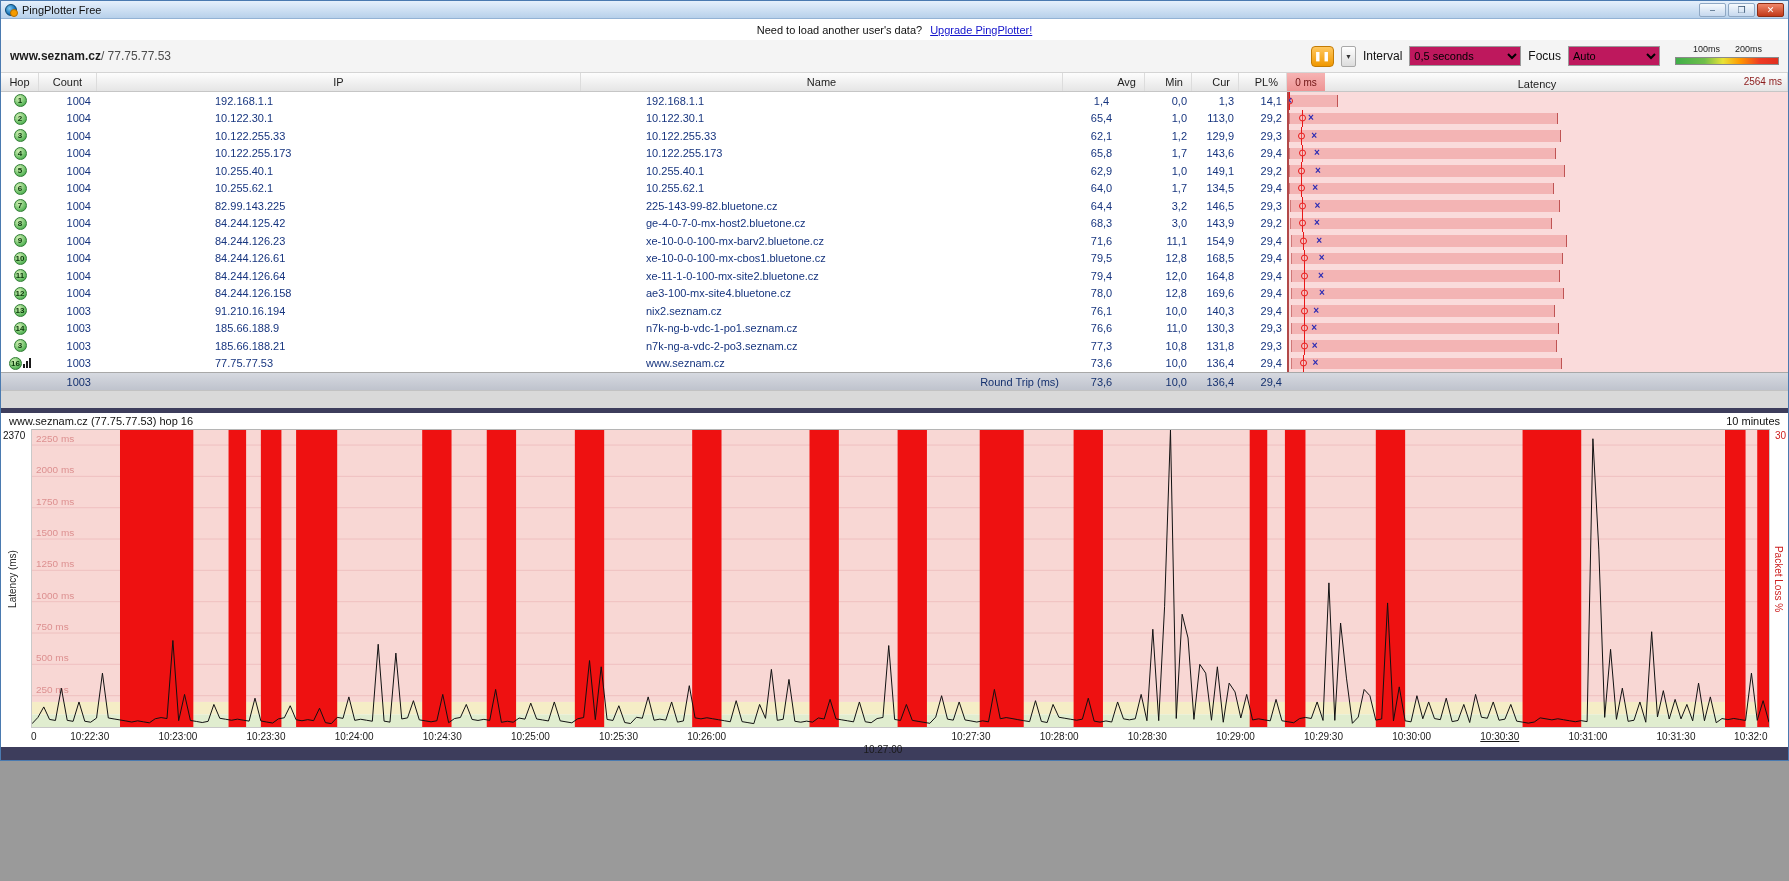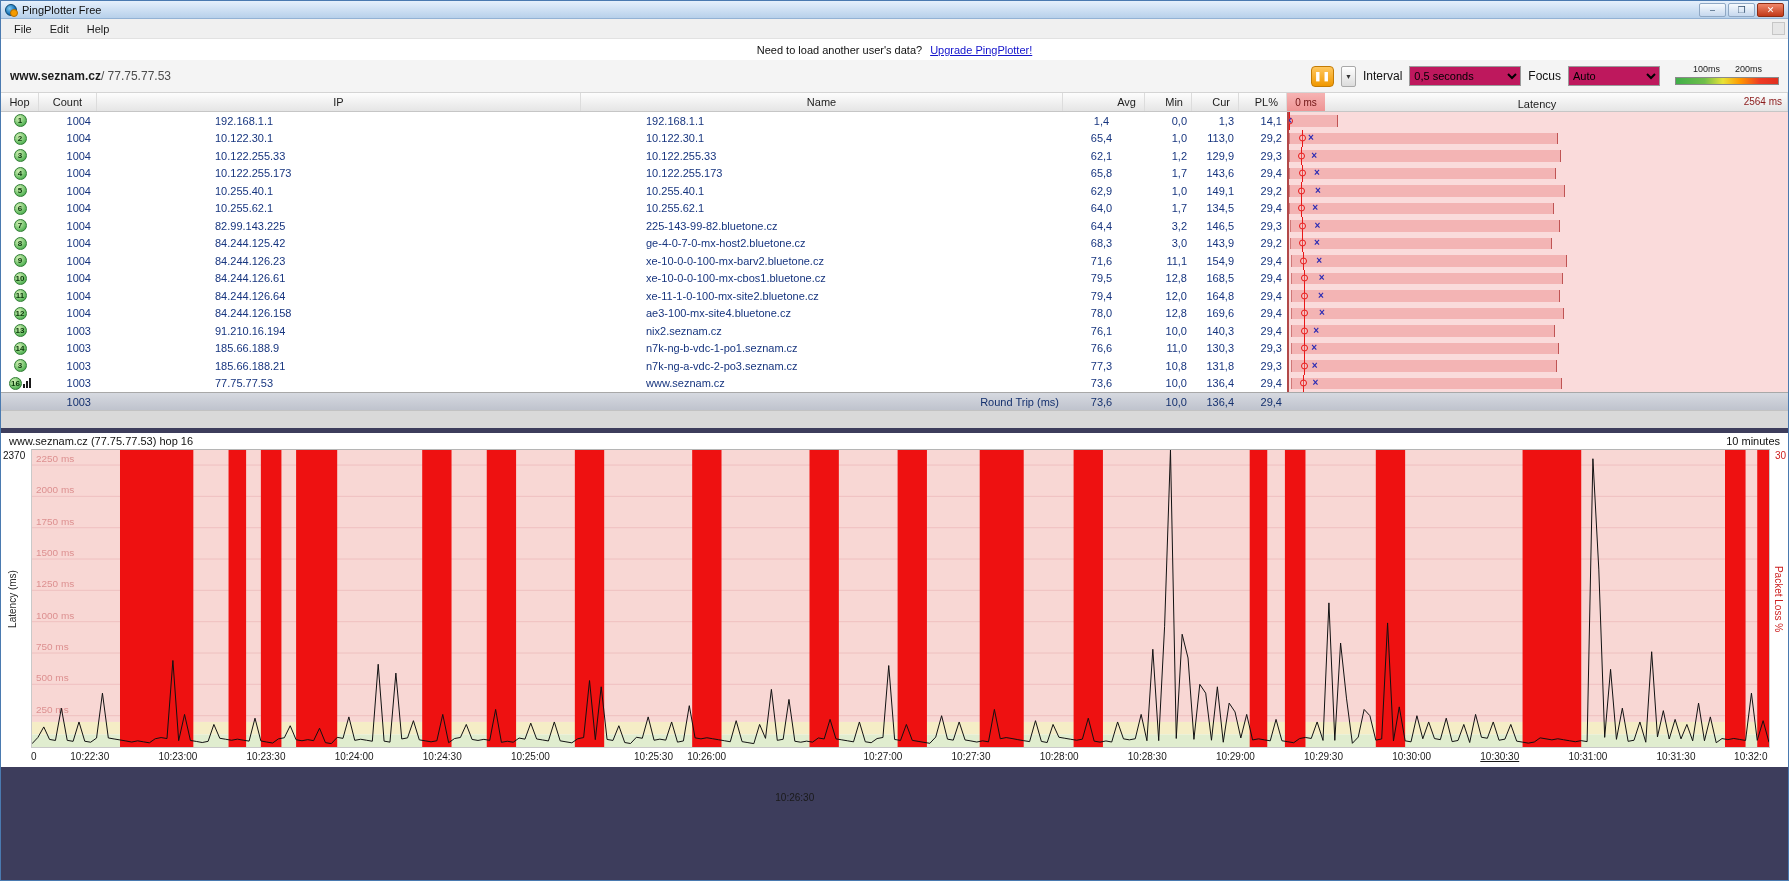--- a/index.html
+++ b/index.html
@@ -1,17 +1,17 @@
 <!DOCTYPE html>
 <html><head>
 <meta charset="utf-8">
 <style>
 *{margin:0;padding:0;box-sizing:border-box}
 html,body{background:#9a9a9a}
-.window{width:1789px;height:881px;display:flex;flex-direction:column;border:1px solid #4a7ab0;background:#fff;overflow:hidden;font-family:"Liberation Sans",sans-serif;position:relative}
+.window{width:1789px;height:761px;display:flex;flex-direction:column;border:1px solid #4a7ab0;background:#fff;overflow:hidden;font-family:"Liberation Sans",sans-serif;position:relative}
 
 .titlebar{height:18px;background:linear-gradient(#e5f0fc,#b7d0ea);display:flex;align-items:center;padding:0 4px;border-bottom:1px solid #93b2d4;flex:0 0 auto}
 .app-icon{width:12px;height:12px;border-radius:50%;background:radial-gradient(circle at 35% 35%,#7ec9f0,#1470b8 60%,#0b4f86);border:1px solid #0a466f;margin-right:5px;position:relative;flex:0 0 auto}
 .app-icon:after{content:"";position:absolute;right:-2px;bottom:-2px;width:6px;height:6px;border-radius:50%;background:#f59b00;border:1px solid #b36d00}
 .title-text{font-size:11px;color:#101010;flex:1}
 .winbtns{display:flex;gap:2px}
 .winbtn{width:27px;height:14px;font-size:9px;line-height:12px;text-align:center;border:1px solid #8fa8c4;border-radius:2px;background:linear-gradient(#f6fafd,#c6d8ee);color:#2e4c6b}
 .winbtn.close{background:linear-gradient(#f0886a,#c13a1a);border-color:#8e2d14;color:#fff}
 
 .menubar{height:20px;background:#f0f0f0;display:flex;align-items:center;font-size:11px;color:#1a1a1a;border-bottom:1px solid #e2e2e2;padding-left:4px;flex:0 0 auto;position:relative}
@@ -99,26 +99,20 @@
   <div class="titlebar">
     <span class="app-icon"></span>
     <span class="title-text">PingPlotter Free</span>
     <span class="winbtns">
       <span class="winbtn">–</span>
       <span class="winbtn">❐</span>
       <span class="winbtn close">✕</span>
     </span>
   </div>
 
-  <div class="menubar">
-    <span class="menu-item">File</span>
-    <span class="menu-item">Edit</span>
-    <span class="menu-item">Help</span>
-    <span class="menubar-grip"></span>
-  </div>
 
   <div class="upgrade-row">
     <span>Need to load another user's data?</span>
     <span class="upgrade-link">Upgrade PingPlotter!</span>
   </div>
 
   <div class="target-row">
     <span class="target-host">www.seznam.cz</span>
     <span class="target-ip"> / 77.75.77.53</span>
     <span class="target-controls">
@@ -529,24 +523,24 @@
     <div class="xaxis-row">
       <div class="xspace-l"></div>
       <div class="x-axis" id="x-axis">
           <div class="xtick first" style="left: 0%;">0</div>
           <div class="xtick" style="left: 3.37838%;">10:22:30</div>
           <div class="xtick" style="left: 8.44595%;">10:23:00</div>
           <div class="xtick" style="left: 13.5135%;">10:23:30</div>
           <div class="xtick" style="left: 18.5811%;">10:24:00</div>
           <div class="xtick" style="left: 23.6486%;">10:24:30</div>
           <div class="xtick" style="left: 28.7162%;">10:25:00</div>
-          <div class="xtick" style="left: 33.7838%; margin-left: 35px;">10:25:30</div>
+          <div class="xtick" style="left: 33.7838%;">10:25:30</div>
           <div class="xtick" style="left: 38.8514%;">10:26:00</div>
           <div class="xtick" style="left: 43.9189%; margin-top: 41px;">10:26:30</div>
-          <div class="xtick" style="left: 48.9865%;">10:27:00</div>
+          <div class="xtick" style="left: 48.9865%; margin-top: 13px;">10:27:00</div>
           <div class="xtick" style="left: 54.0541%;">10:27:30</div>
           <div class="xtick" style="left: 59.1216%;">10:28:00</div>
           <div class="xtick" style="left: 64.1892%;">10:28:30</div>
           <div class="xtick" style="left: 69.2568%;">10:29:00</div>
           <div class="xtick" style="left: 74.3243%;">10:29:30</div>
           <div class="xtick" style="left: 79.3919%;">10:30:00</div>
           <div class="xtick" style="left: 84.4595%; text-decoration: underline;">10:30:30</div>
           <div class="xtick" style="left: 89.527%;">10:31:00</div>
           <div class="xtick" style="left: 94.5946%;">10:31:30</div>
           <div class="xtick last" style="left: 99.6622%;">10:32:0</div>

